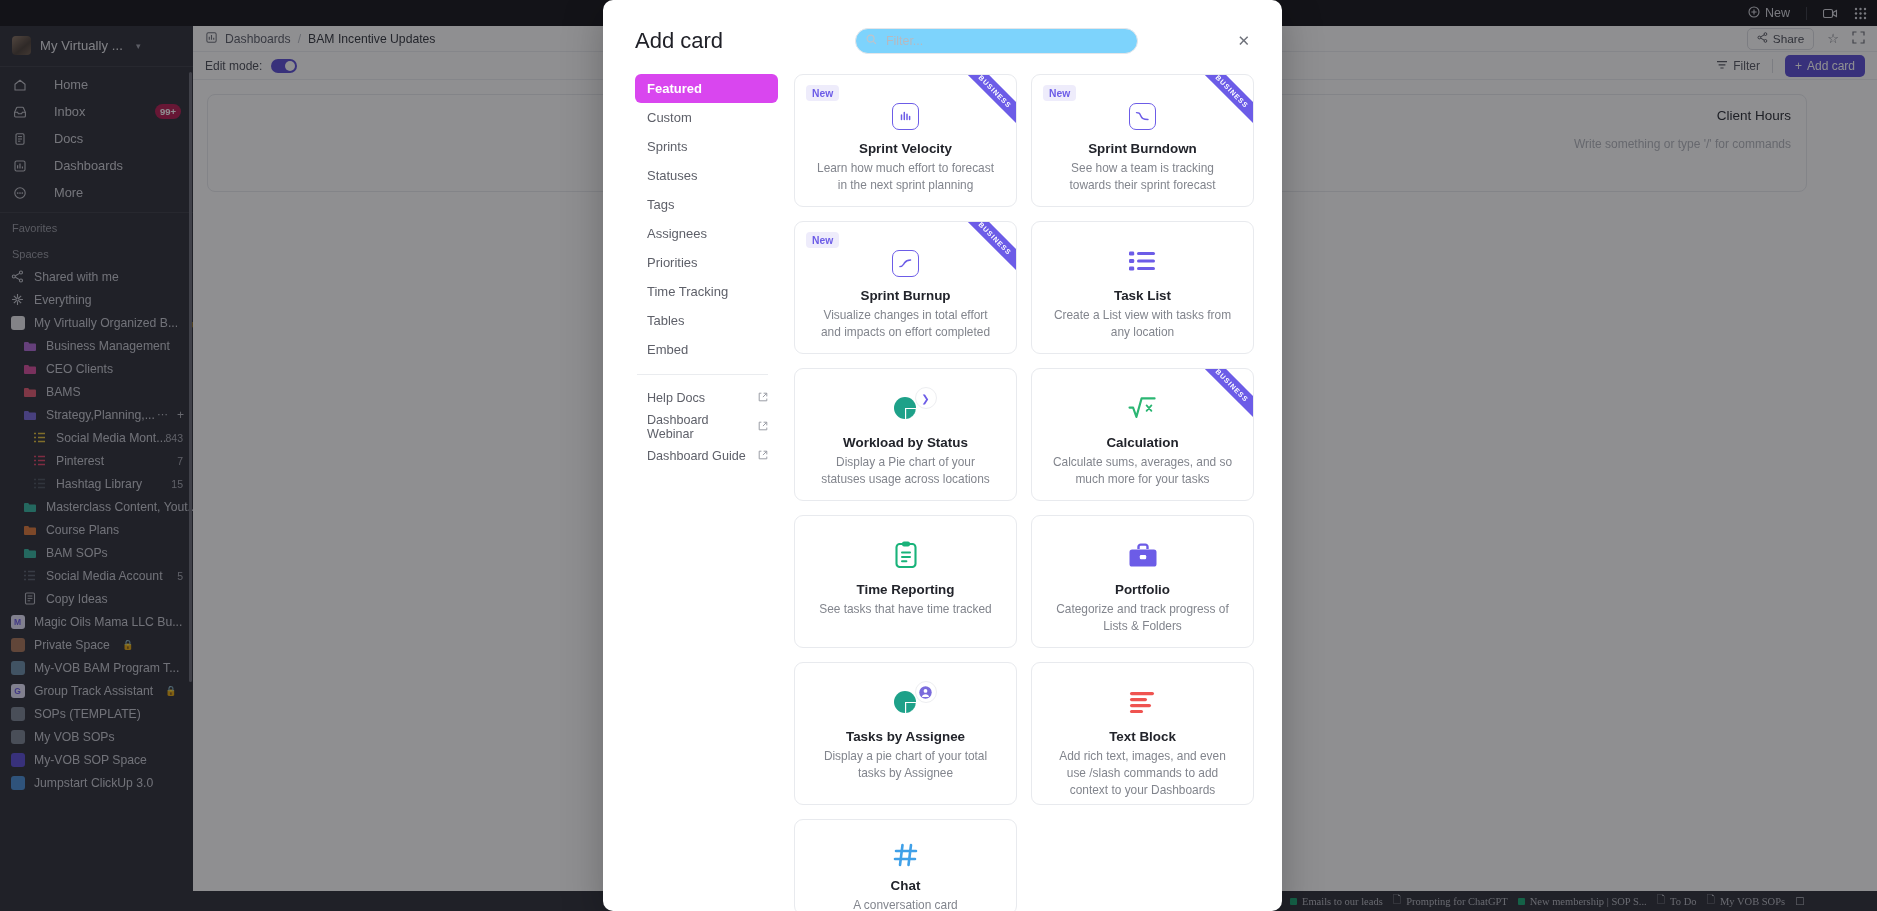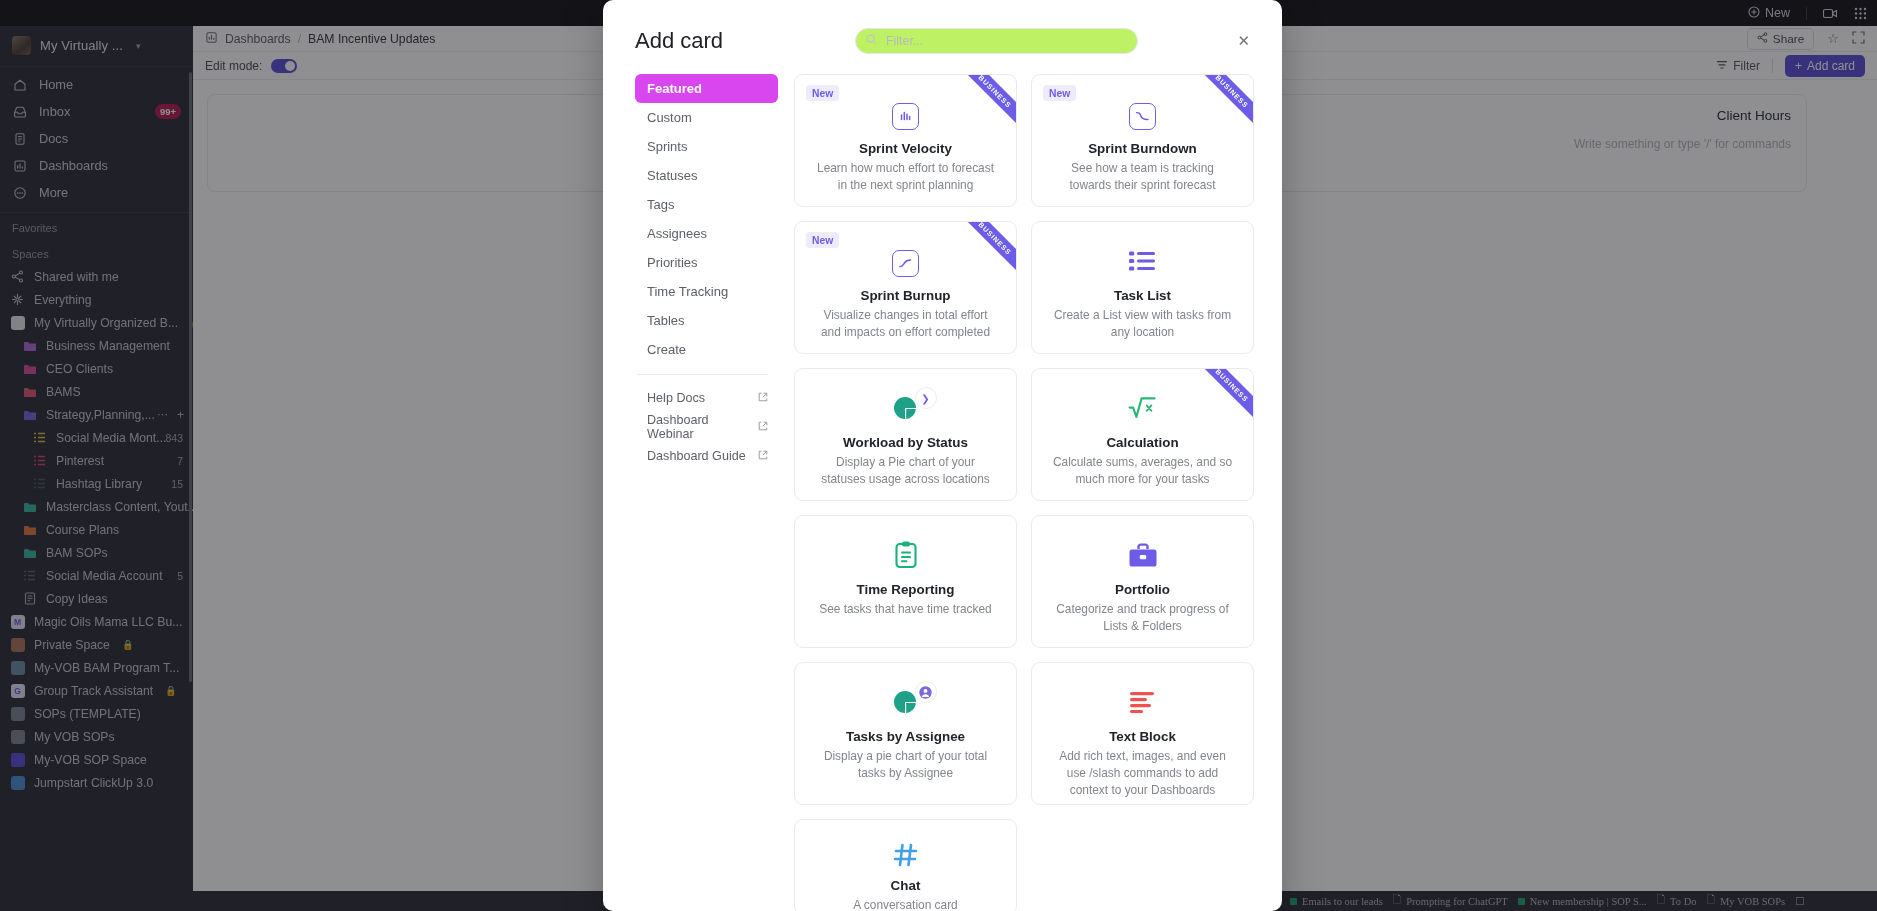--- a/index.html
+++ b/index.html
@@ -36,21 +36,21 @@
     background: linear-gradient(140deg,#8c7766,#4a3f38 60%,#6e5c4d);
     flex: 0 0 auto;
   }
   .ws-name { font-size: 13px; color: #e3e4e9; letter-spacing: .1px; }
   .ws-caret { margin-left: 4px; font-size: 9px; color: #9ea0ab; }
 
   .lb-divider { height: 1px; background: #3c3e47; margin: 0; }
 
   .nav-list { padding: 4px 0 6px 0; }
   .nav-item {
-    display: flex; align-items: center; gap: 11px;
+    display: flex; align-items: center; gap: 26px;
     height: 27px; padding: 0 12px; color: #cdced6; font-size: 12.8px;
     position: relative;
   }
   .nav-item .ico { width: 16px; height: 16px; display: inline-flex; align-items: center; justify-content: center; opacity: .92; }
   .badge-pill {
     position: absolute; right: 12px; background: #b31d52; color: #fff;
     font-size: 9.5px; line-height: 1; padding: 3px 5px; border-radius: 8px;
     font-weight: 600;
   }
 
@@ -140,21 +140,21 @@
     overflow: hidden;
   }
   .modal-head {
     display: flex; align-items: center; padding: 28px 26px 10px 32px; gap: 20px;
   }
   .modal-title { font-size: 22px; color: #202128; font-weight: 400; width: 200px; }
   .filter-wrap { position: relative; flex: 1; max-width: 283px; }
   .filter-input {
     width: 100%; height: 26px; border: 1px solid #e4e6ea; border-radius: 13px;
     padding: 0 12px 0 30px; font-size: 12.4px; color: #3c3f47;
-    font-family: "Liberation Sans", sans-serif; outline: none; background: #bef264;
+    font-family: "Liberation Sans", sans-serif; outline: none; background: #7dd3fc;
   }
   .filter-input::placeholder { color: #b6b9c0; }
   .filter-search-ico {
     position: absolute; left: 11px; top: 6px; color: #c0c3c9; font-size: 11px;
   }
   .modal-close { margin-left: auto; color: #6f727b; font-size: 15px; padding: 4px 6px; }
 
   .modal-body { display: flex; padding: 10px 22px 0 32px; height: 860px; }
 
   .cat-col { width: 143px; flex: 0 0 auto; }
@@ -636,21 +636,21 @@
             <div class="cat-item">
               <span>Priorities</span>
             </div>
             <div class="cat-item">
               <span>Time Tracking</span>
             </div>
             <div class="cat-item">
               <span>Tables</span>
             </div>
             <div class="cat-item">
-              <span>Create</span>
+              <span>Embed</span>
             </div>
           </div>
         <div class="cat-divider"></div>
         <div id="link-list">
             <div class="link-item">
               <span>Help Docs</span>
               <span class="link-ext"><svg width="10" height="10" viewBox="0 0 10 10">
                   <path d="M3.4 1.2H1.2v7.6h7.6V6.6" fill="none" stroke="#9a9da5" stroke-width="1"></path>
                   <path d="M5.6 1.2h3.2v3.2M8.8 1.2L4.9 5.1" fill="none" stroke="#9a9da5" stroke-width="1"></path>
                 </svg></span>

